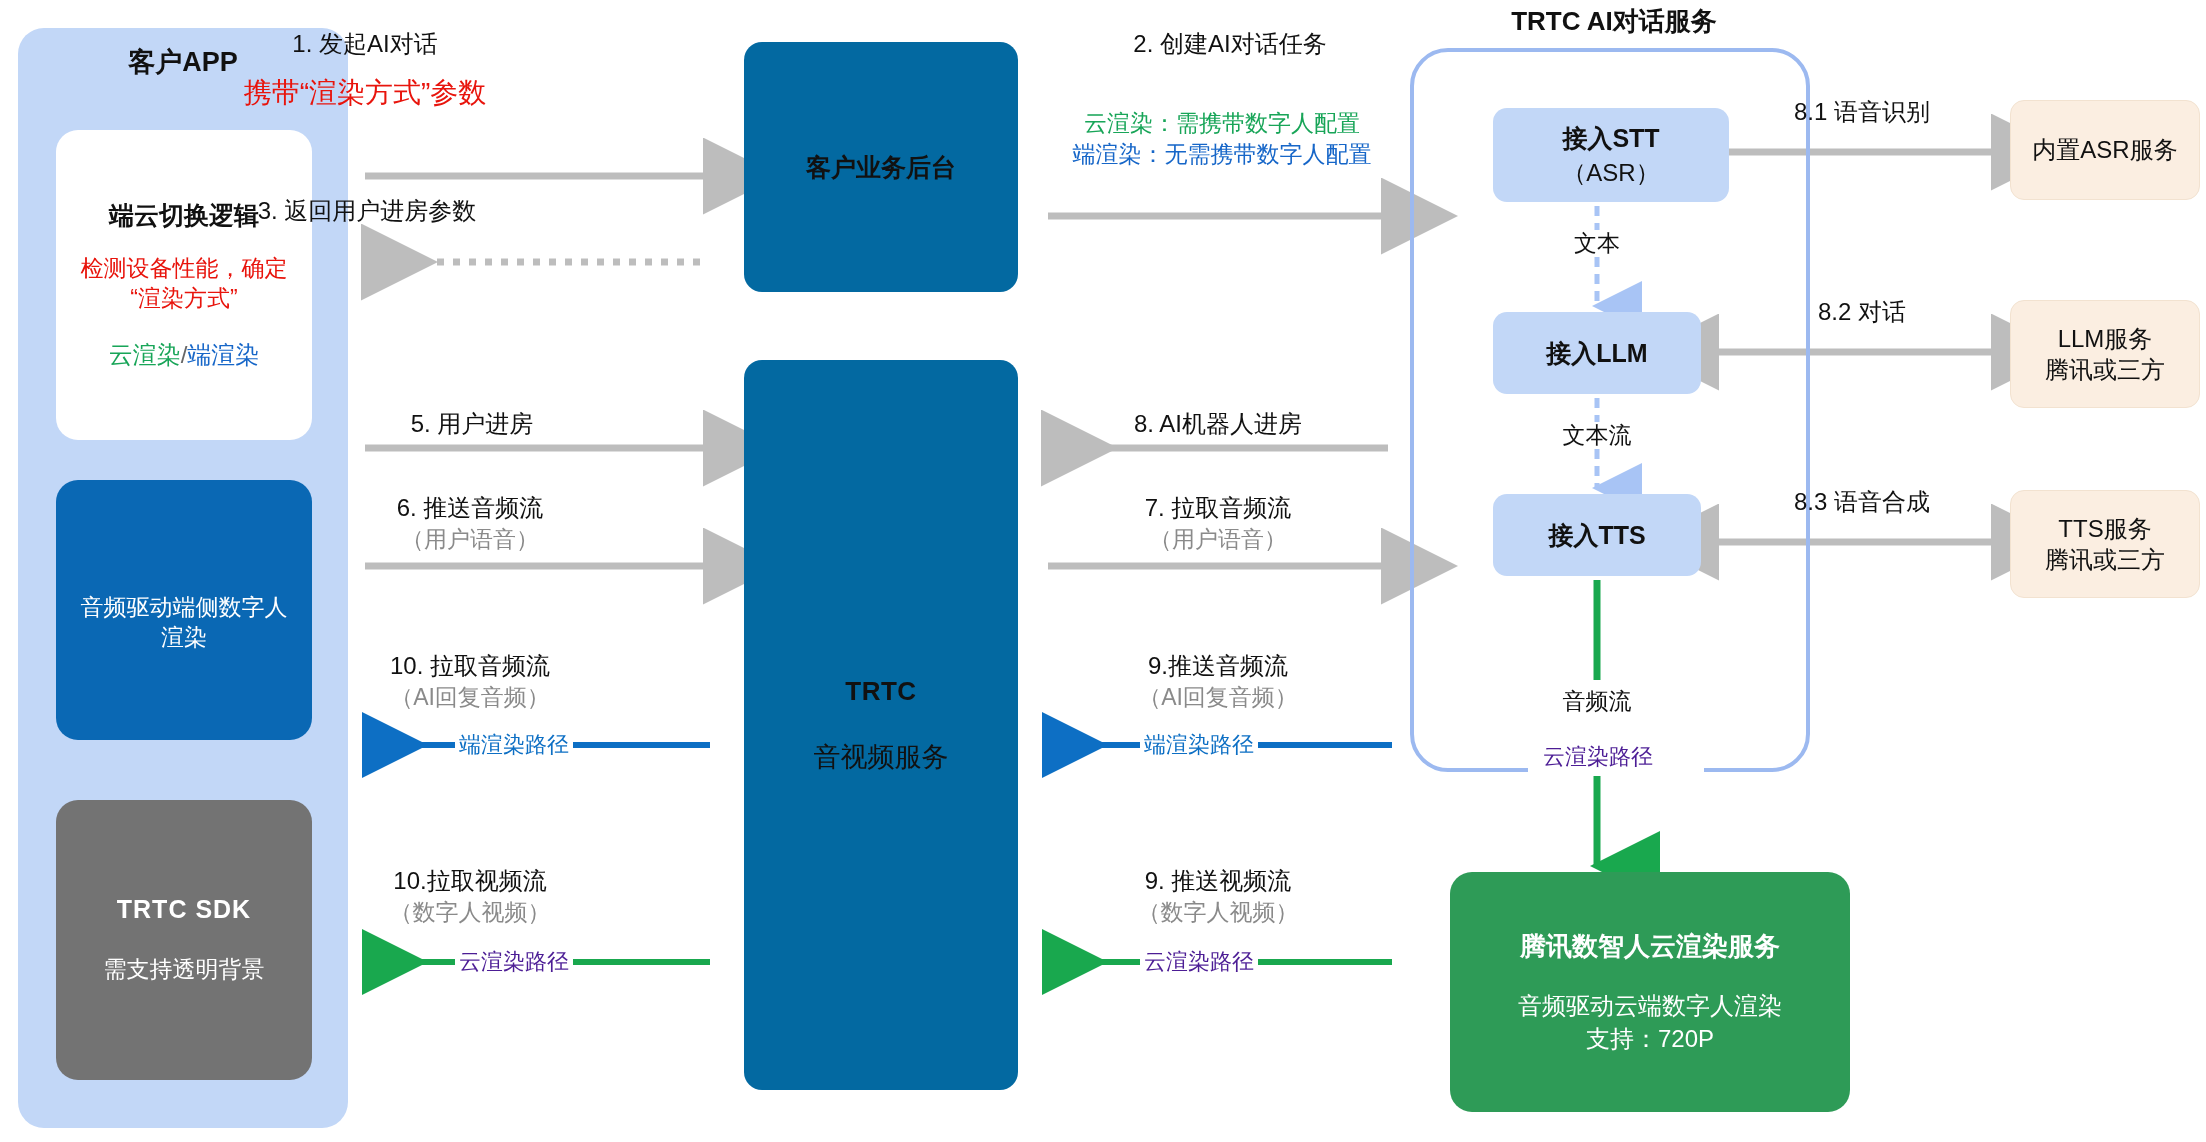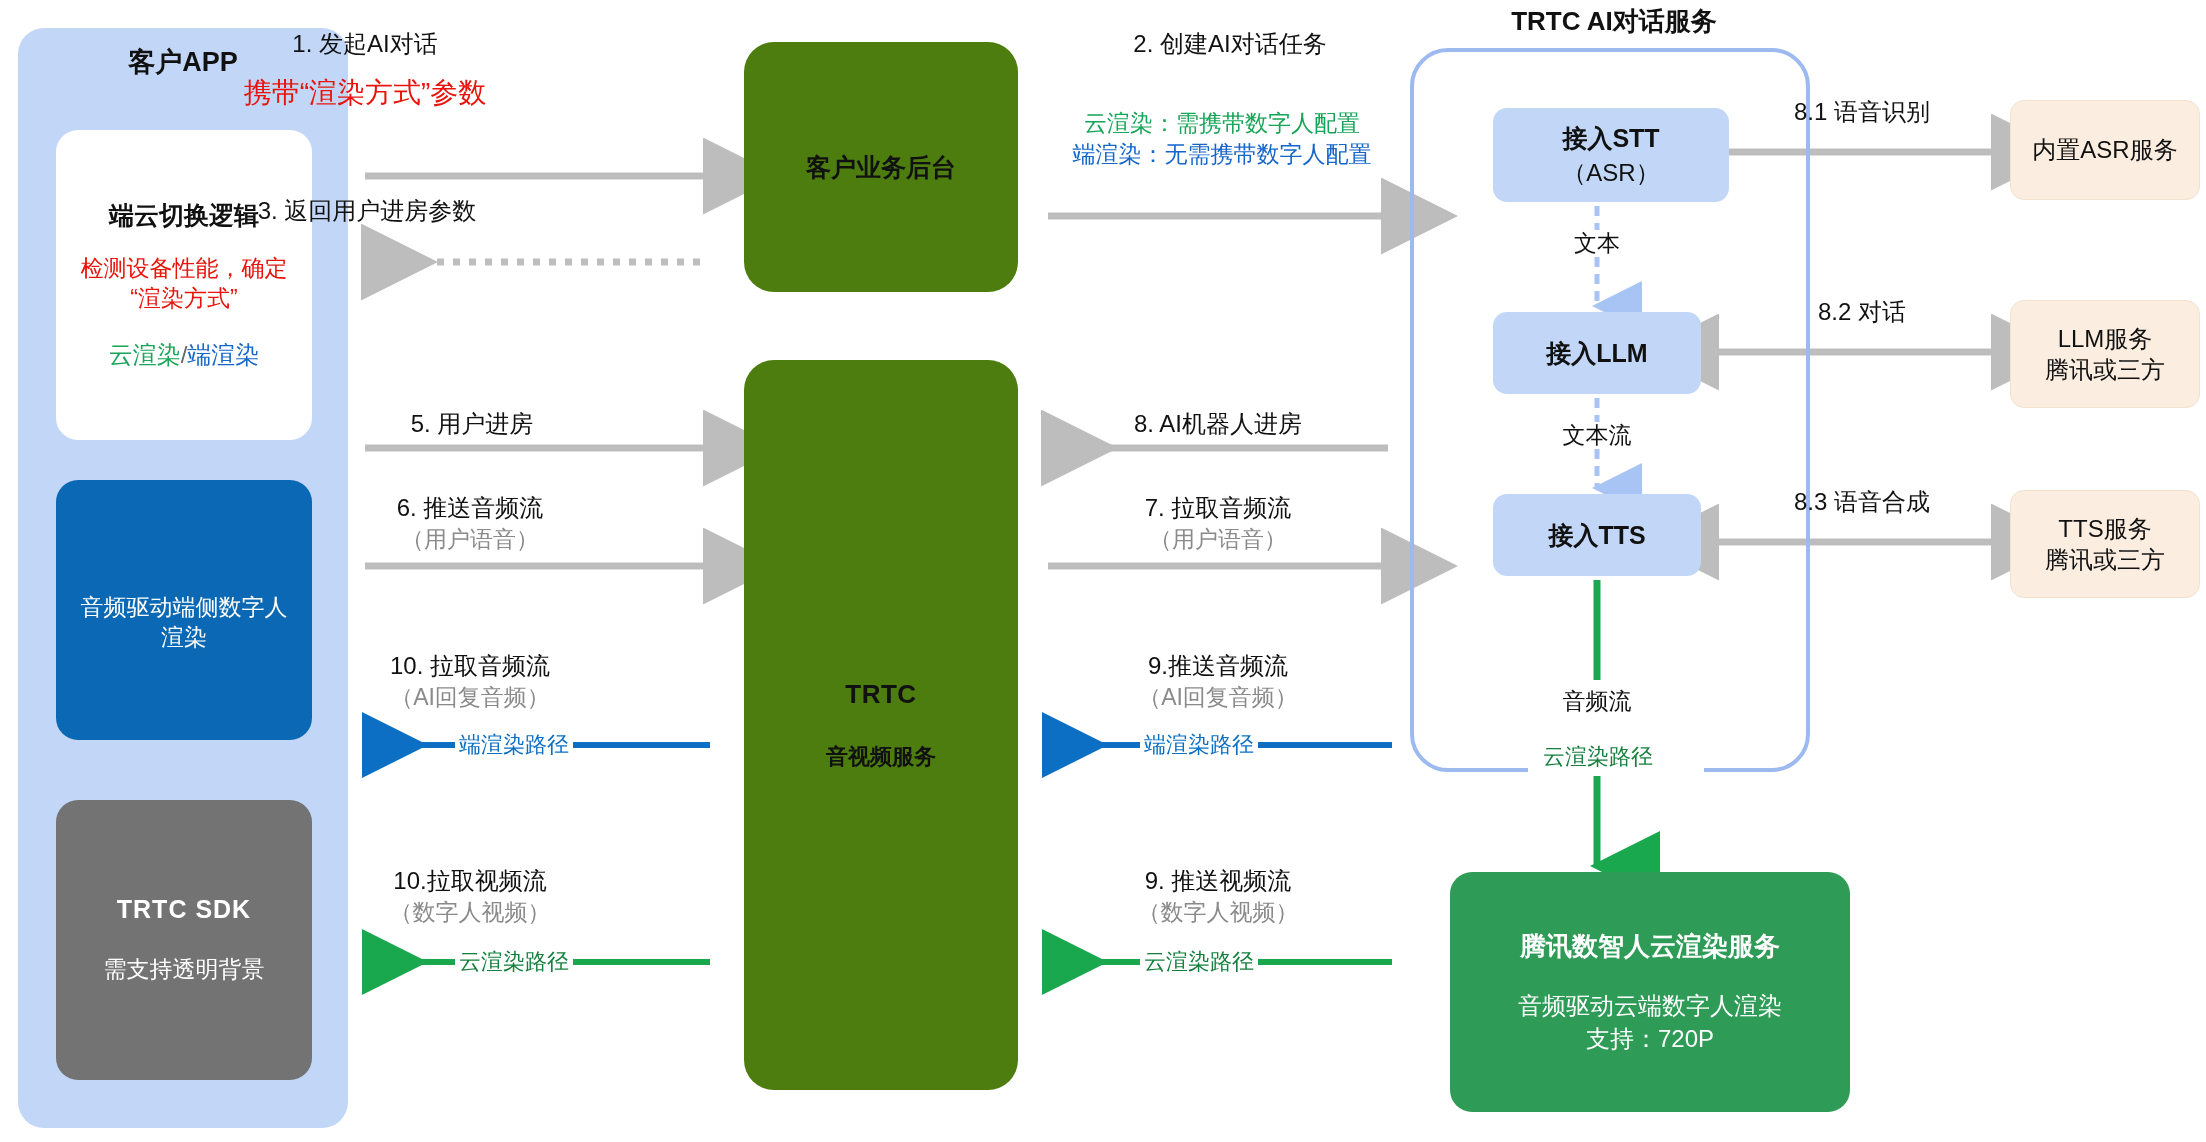--- a/index.html
+++ b/index.html
@@ -41,30 +41,30 @@
   .trtcsdk-box{
     left:56px;top:800px;width:256px;height:280px;
     background:#737373;border-radius:22px;color:#fff;
     display:flex;flex-direction:column;align-items:center;justify-content:center;
   }
   .trtcsdk-title{font-size:25px;font-weight:bold;letter-spacing:1px;}
   .trtcsdk-sub{font-size:23px;margin-top:30px;font-weight:500;}
 
   
   .bluebox{
-    background:#4d7c0f;border-radius:30px;
+    background:#0369a1;border-radius:18px;
     display:flex;flex-direction:column;align-items:center;justify-content:center;
     color:#111;text-align:center;
   }
   .backend-box{left:744px;top:42px;width:274px;height:250px;}
   .backend-label{font-size:25px;font-weight:bold;}
 
   .trtc-box{left:744px;top:360px;width:274px;height:730px;}
   .trtc-t1{font-size:26px;font-weight:bold;letter-spacing:.5px;}
-  .trtc-t2{font-size:22px;font-weight:bold;margin-top:32px;}
+  .trtc-t2{font-size:27px;font-weight:normal;margin-top:32px;}
 
   
   .ai-panel-title{
     left:1404px;top:4px;width:420px;text-align:center;
     font-size:26px;font-weight:bold;color:#111;
   }
   .ai-panel{
     left:1410px;top:48px;width:400px;height:724px;
     border:4px solid #9cb9f0;border-radius:38px;background:transparent;
   }
@@ -104,21 +104,21 @@
 
   
   .lbl{position:absolute;text-align:center;color:#111;}
   .lbl-main{font-size:24px;color:#111;white-space:nowrap;}
   .lbl-sub{font-size:23px;color:#8a8a8a;white-space:nowrap;}
   .lbl-red{font-size:28px;color:#e8140c;white-space:nowrap;}
   .lbl-green{font-size:23px;color:#18a558;white-space:nowrap;}
   .lbl-blue{font-size:23px;color:#1666c8;white-space:nowrap;}
   .path-lbl{font-size:22px;white-space:nowrap;background:#fff;padding:0 4px;}
   .path-blue{color:#0d6fc4;}
-  .path-green{color:#15803d;}
+  .path-green{color:#4c1d95;}
   .vlbl{font-size:23px;color:#111;background:#fff;padding:0 6px;white-space:nowrap;}
 
   svg.arrows{position:absolute;left:0;top:0;width:2206px;height:1142px;pointer-events:none;}
 </style>
 </head>
 <body>
 
 <div id="canvas">
 
   <svg class="arrows" viewBox="0 0 2206 1142">

